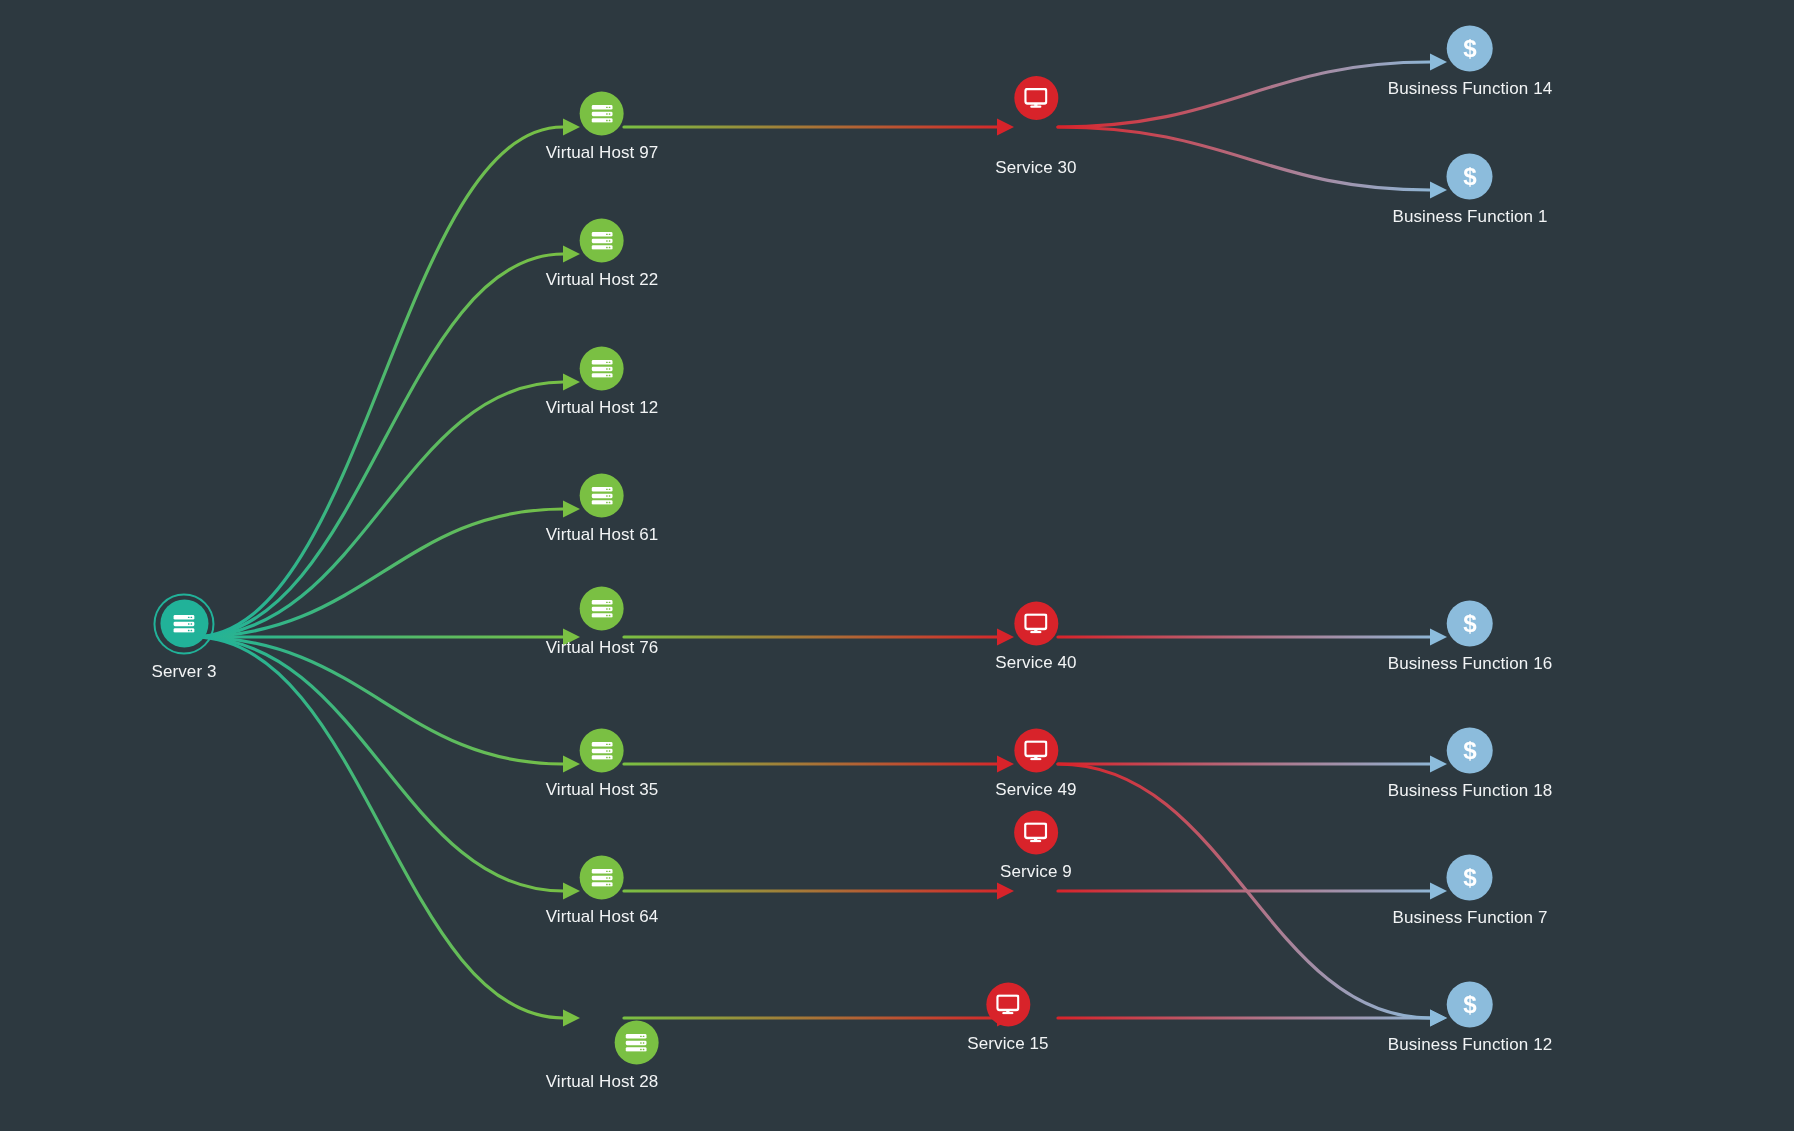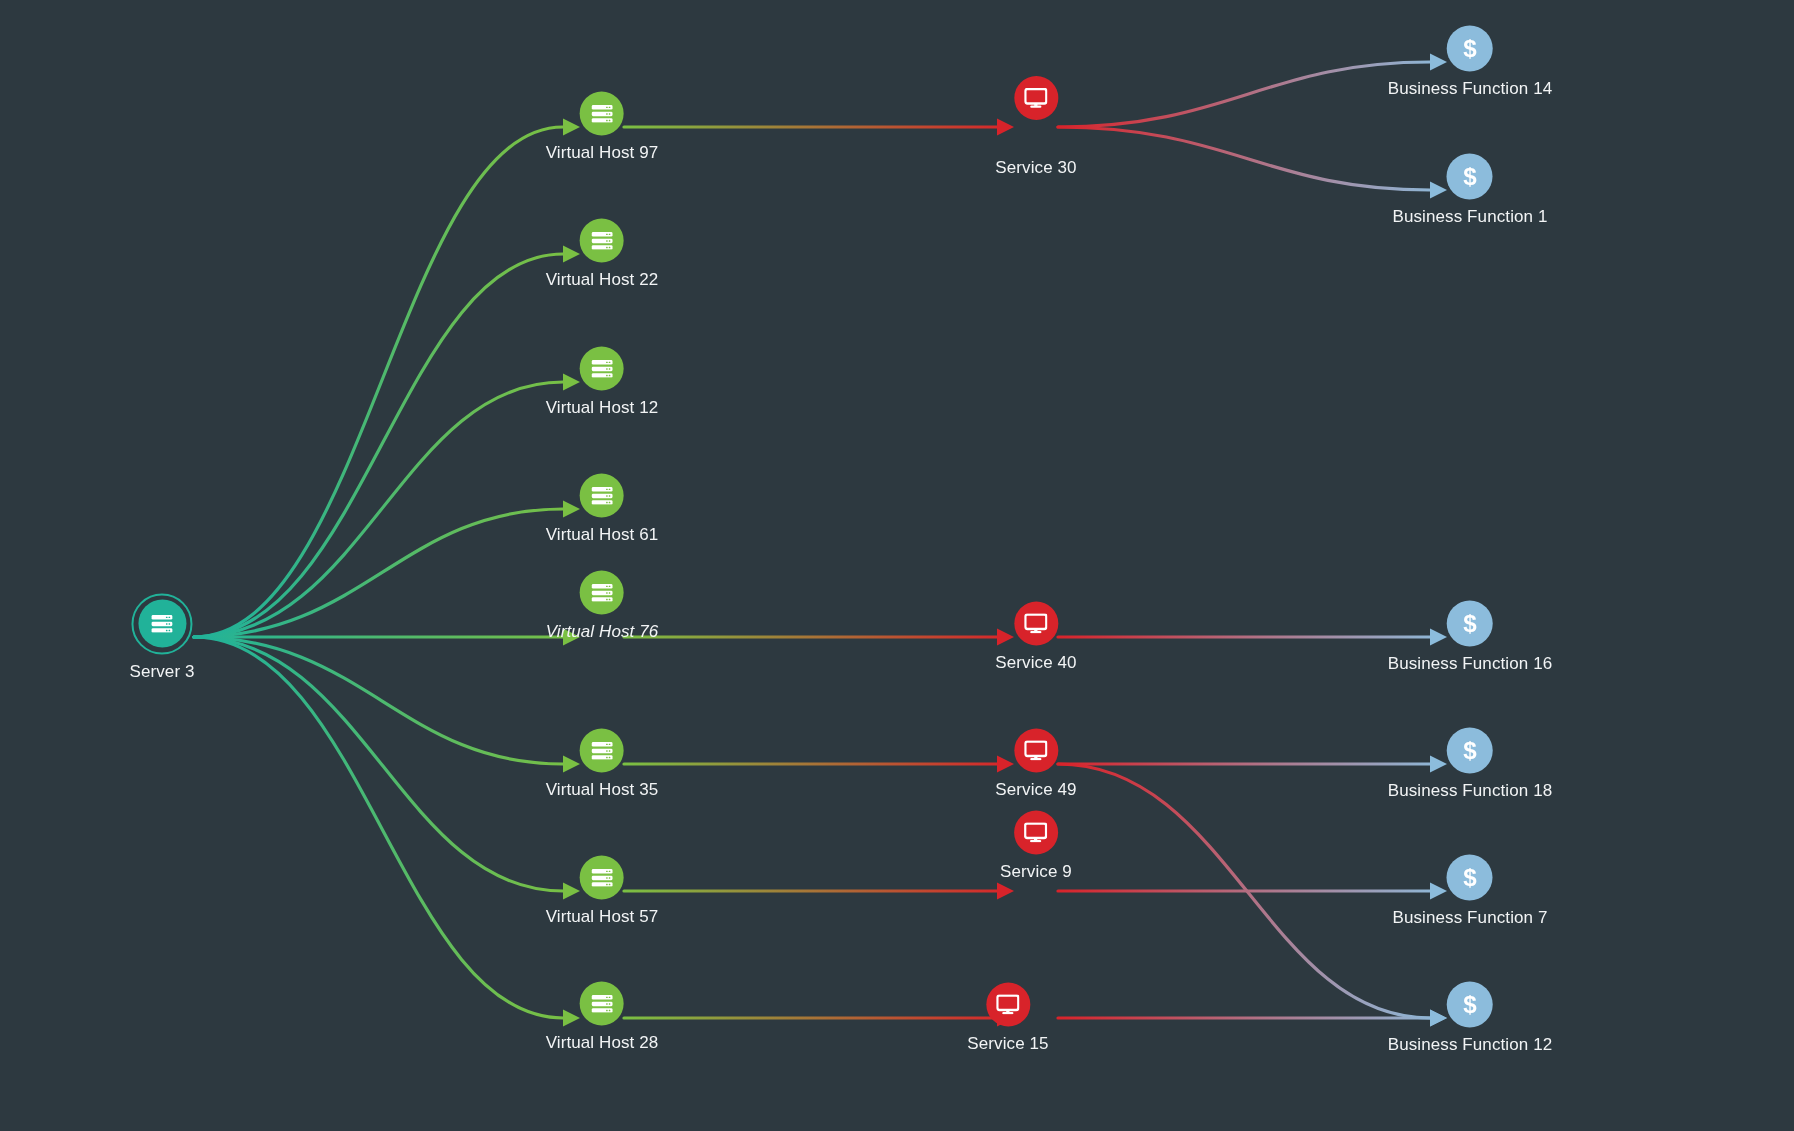--- a/index.html
+++ b/index.html
@@ -189,21 +189,21 @@
         <polygon points="1447,62 1430,53.5 1430,70.5" fill="#8cbcdc"></polygon>
         <polygon points="1447,190 1430,181.5 1430,198.5" fill="#8cbcdc"></polygon>
         <polygon points="1447,637 1430,628.5 1430,645.5" fill="#8cbcdc"></polygon>
         <polygon points="1447,764 1430,755.5 1430,772.5" fill="#8cbcdc"></polygon>
         <polygon points="1447,1018 1430,1009.5 1430,1026.5" fill="#8cbcdc"></polygon>
         <polygon points="1447,891 1430,882.5 1430,899.5" fill="#8cbcdc"></polygon>
         <polygon points="1447,1018 1430,1009.5 1430,1026.5" fill="#8cbcdc"></polygon>
       </g>
   </svg>
   <div id="node-layer">
-      <div class="node" style="left: 162px; top: 637px;">
+      <div class="node" style="left: 184px; top: 637px;">
         <div style="position: relative; width: 62px; height: 62px; display: flex; align-items: center; justify-content: center;">
           <div class="ring" style="width: 61px; height: 61px;"></div>
           <div class="node-circle" style="width: 48px; height: 48px; background: rgb(33, 178, 153);">
             <svg class="icon-svg" width="23" height="18.86" viewBox="0 0 24 20" style="color: rgb(33, 178, 153);">
               <rect x="1" y="0.6" width="22" height="4.8" rx="1.4" fill="#ffffff"></rect>
               <rect x="16.2" y="2.3" width="1.7" height="1.5" rx="0.4" fill="currentColor"></rect>
               <rect x="19" y="2.3" width="1.7" height="1.5" rx="0.4" fill="currentColor"></rect>
               <rect x="1" y="7.6" width="22" height="4.8" rx="1.4" fill="#ffffff"></rect>
               <rect x="16.2" y="9.299999999999999" width="1.7" height="1.5" rx="0.4" fill="currentColor"></rect>
               <rect x="19" y="9.299999999999999" width="1.7" height="1.5" rx="0.4" fill="currentColor"></rect>
@@ -280,21 +280,21 @@
               <rect x="16.2" y="9.299999999999999" width="1.7" height="1.5" rx="0.4" fill="currentColor"></rect>
               <rect x="19" y="9.299999999999999" width="1.7" height="1.5" rx="0.4" fill="currentColor"></rect>
               <rect x="1" y="14.6" width="22" height="4.8" rx="1.4" fill="#ffffff"></rect>
               <rect x="16.2" y="16.3" width="1.7" height="1.5" rx="0.4" fill="currentColor"></rect>
               <rect x="19" y="16.3" width="1.7" height="1.5" rx="0.4" fill="currentColor"></rect>
             </svg>
           </div>
         </div>
         <div class="node-label">Virtual Host 61</div>
       </div>
-      <div class="node" style="left: 602px; top: 606px; font-style: italic;">
+      <div class="node" style="left: 602px; top: 622px;">
         <div style="position: relative; width: 44px; height: 44px; display: flex; align-items: center; justify-content: center;">
           <div class="node-circle" style="width: 44px; height: 44px; background: rgb(122, 192, 67);">
             <svg class="icon-svg" width="23" height="18.86" viewBox="0 0 24 20" style="color: rgb(122, 192, 67);">
               <rect x="1" y="0.6" width="22" height="4.8" rx="1.4" fill="#ffffff"></rect>
               <rect x="16.2" y="2.3" width="1.7" height="1.5" rx="0.4" fill="currentColor"></rect>
               <rect x="19" y="2.3" width="1.7" height="1.5" rx="0.4" fill="currentColor"></rect>
               <rect x="1" y="7.6" width="22" height="4.8" rx="1.4" fill="#ffffff"></rect>
               <rect x="16.2" y="9.299999999999999" width="1.7" height="1.5" rx="0.4" fill="currentColor"></rect>
               <rect x="19" y="9.299999999999999" width="1.7" height="1.5" rx="0.4" fill="currentColor"></rect>
               <rect x="1" y="14.6" width="22" height="4.8" rx="1.4" fill="#ffffff"></rect>
@@ -332,23 +332,23 @@
               <rect x="19" y="2.3" width="1.7" height="1.5" rx="0.4" fill="currentColor"></rect>
               <rect x="1" y="7.6" width="22" height="4.8" rx="1.4" fill="#ffffff"></rect>
               <rect x="16.2" y="9.299999999999999" width="1.7" height="1.5" rx="0.4" fill="currentColor"></rect>
               <rect x="19" y="9.299999999999999" width="1.7" height="1.5" rx="0.4" fill="currentColor"></rect>
               <rect x="1" y="14.6" width="22" height="4.8" rx="1.4" fill="#ffffff"></rect>
               <rect x="16.2" y="16.3" width="1.7" height="1.5" rx="0.4" fill="currentColor"></rect>
               <rect x="19" y="16.3" width="1.7" height="1.5" rx="0.4" fill="currentColor"></rect>
             </svg>
           </div>
         </div>
-        <div class="node-label">Virtual Host 57</div>
-      </div>
-      <div class="node" style="left: 602px; top: 1017px;">
+        <div class="node-label">Virtual Host 64</div>
+      </div>
+      <div class="node" style="left: 602px; top: 1056px; align-items: flex-end;">
         <div style="position: relative; width: 44px; height: 44px; display: flex; align-items: center; justify-content: center;">
           <div class="node-circle" style="width: 44px; height: 44px; background: rgb(122, 192, 67);">
             <svg class="icon-svg" width="23" height="18.86" viewBox="0 0 24 20" style="color: rgb(122, 192, 67);">
               <rect x="1" y="0.6" width="22" height="4.8" rx="1.4" fill="#ffffff"></rect>
               <rect x="16.2" y="2.3" width="1.7" height="1.5" rx="0.4" fill="currentColor"></rect>
               <rect x="19" y="2.3" width="1.7" height="1.5" rx="0.4" fill="currentColor"></rect>
               <rect x="1" y="7.6" width="22" height="4.8" rx="1.4" fill="#ffffff"></rect>
               <rect x="16.2" y="9.299999999999999" width="1.7" height="1.5" rx="0.4" fill="currentColor"></rect>
               <rect x="19" y="9.299999999999999" width="1.7" height="1.5" rx="0.4" fill="currentColor"></rect>
               <rect x="1" y="14.6" width="22" height="4.8" rx="1.4" fill="#ffffff"></rect>

